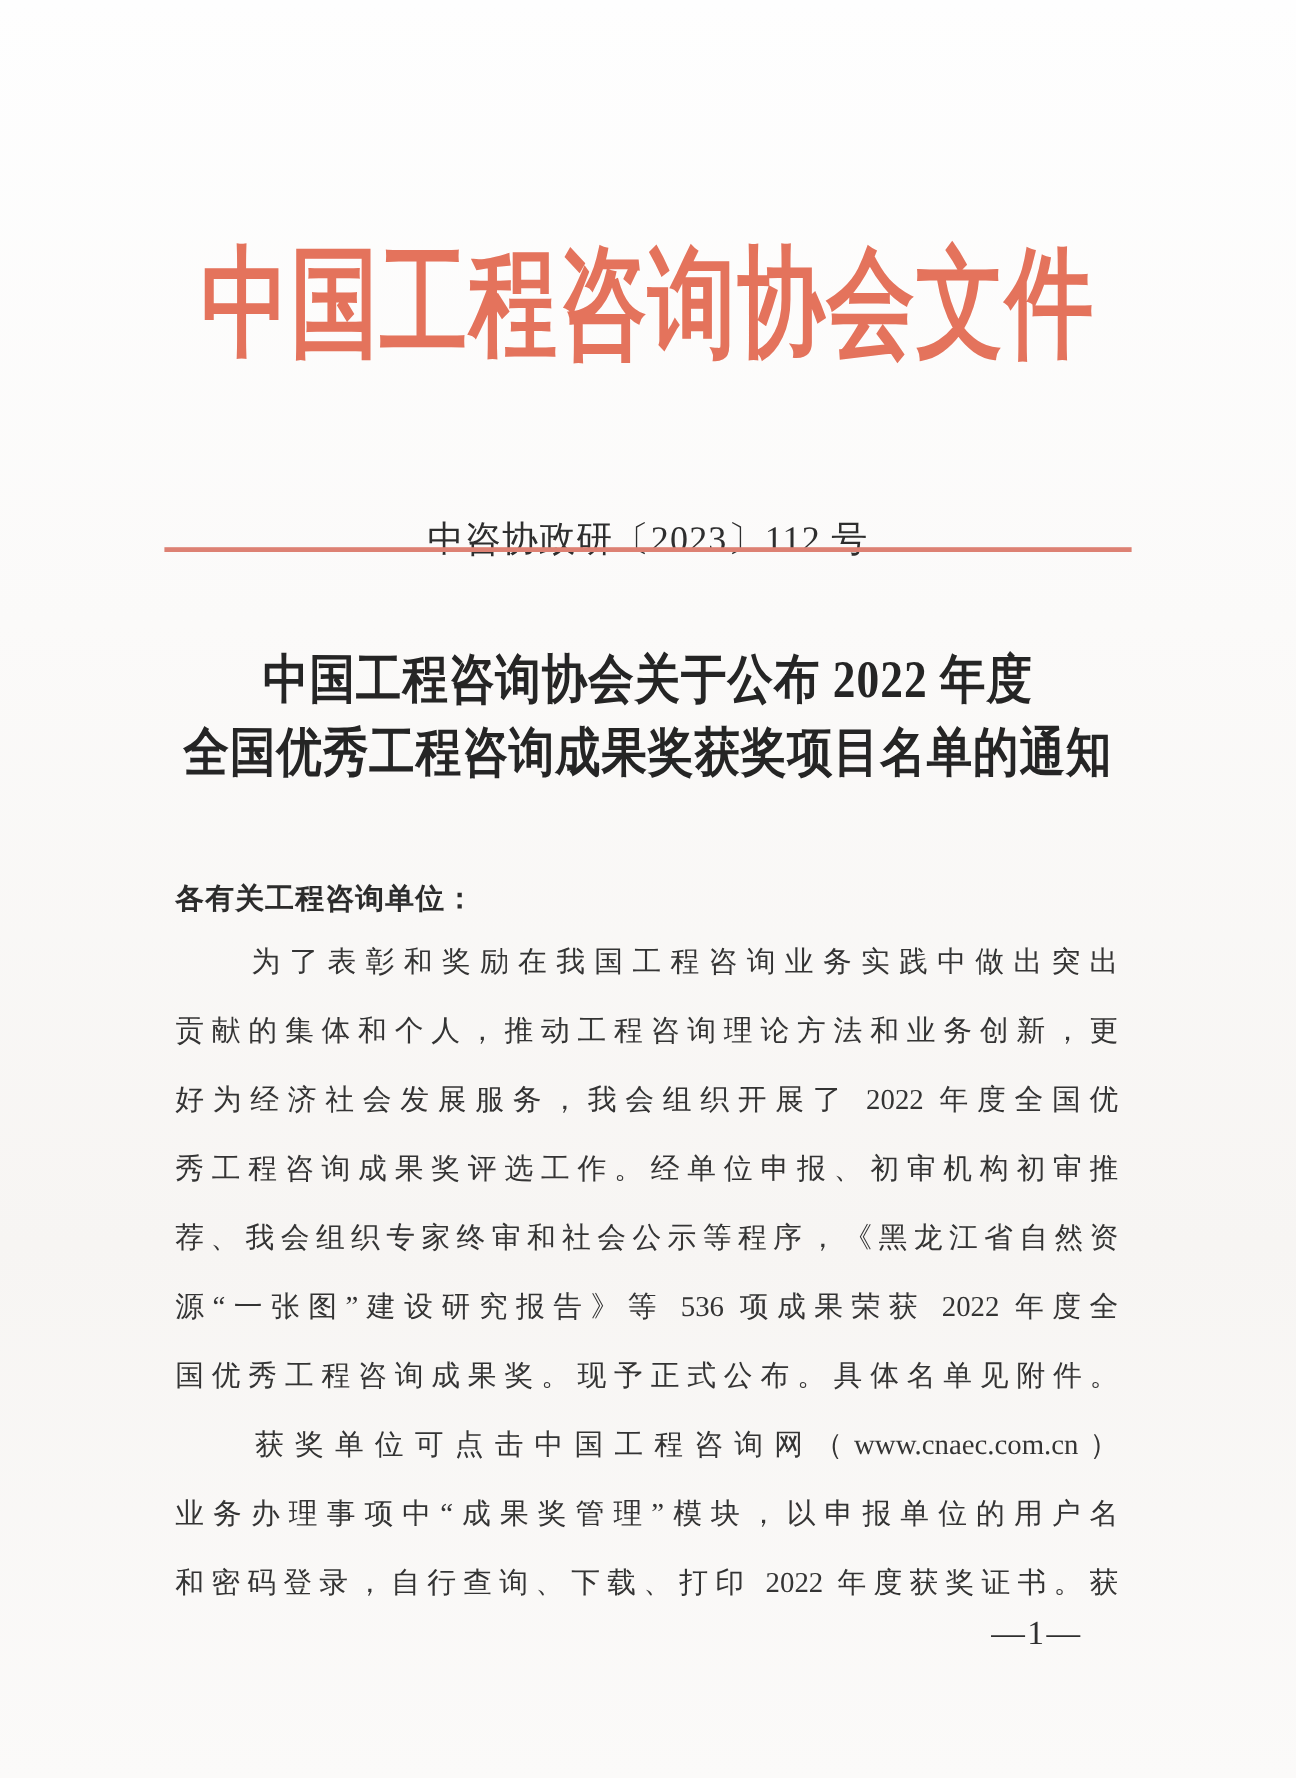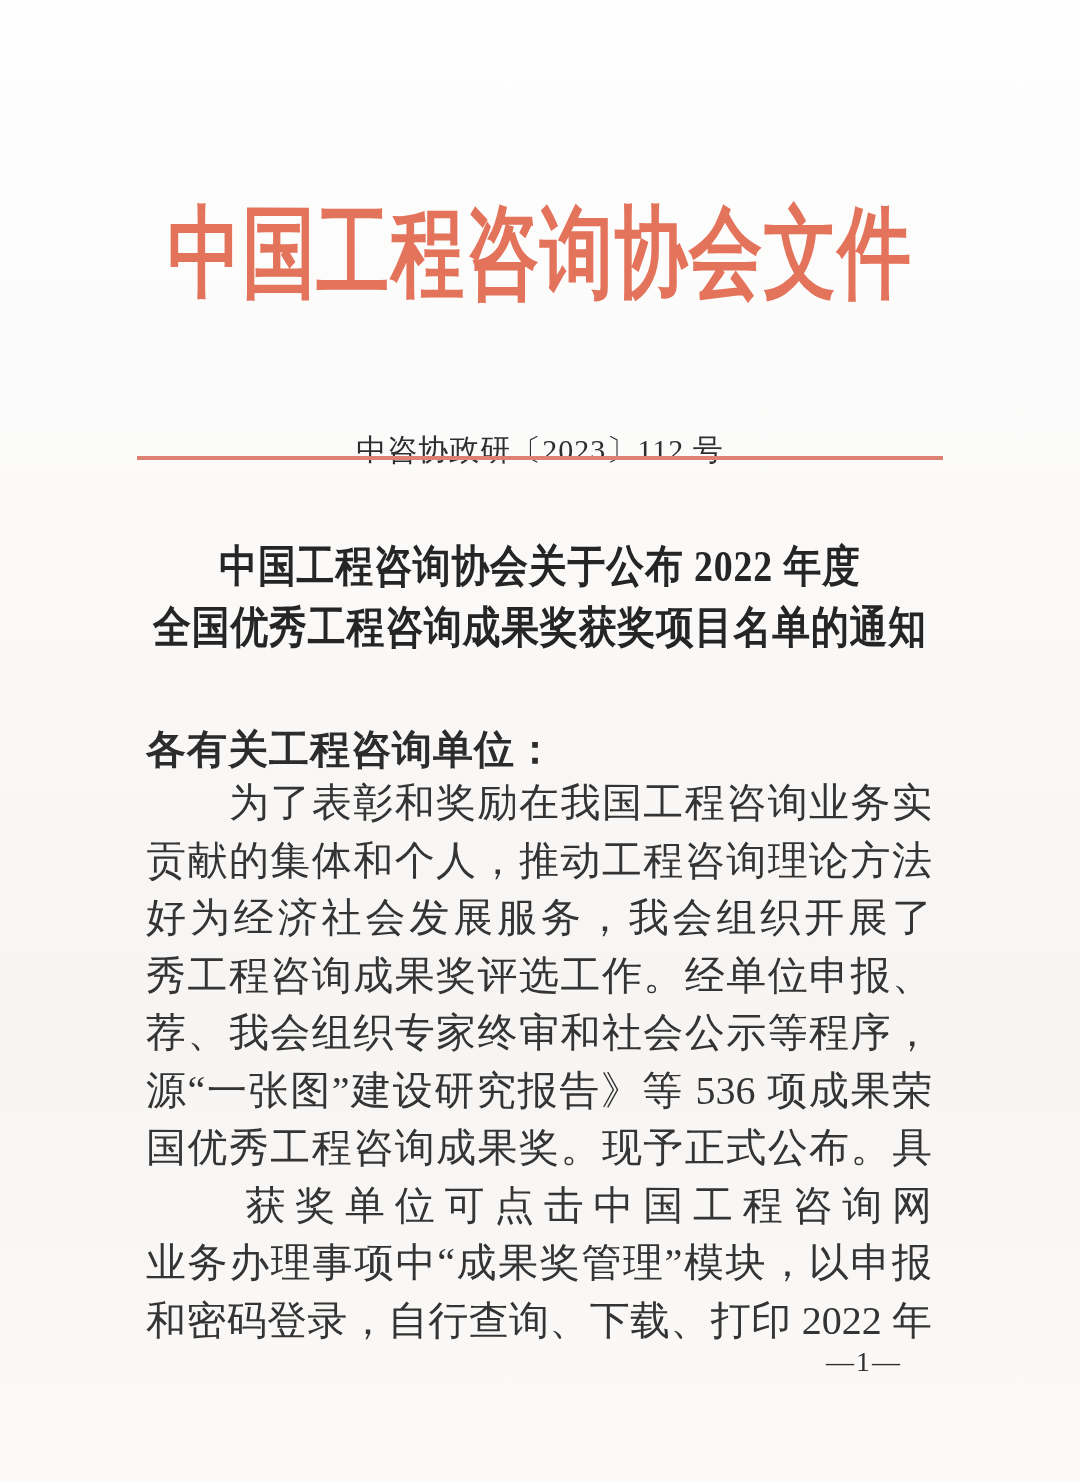--- a/index.html
+++ b/index.html
@@ -71,21 +71,21 @@
     transform: scaleX(0.86);
     white-space: nowrap;
   }
 
   
   .letter-body {
     position: absolute;
     top: 726px;
     left: 146px;
     width: 786px;
-    font-size: 40px;
+    font-size: 24px;
     color: #343434;
   }
   .salutation {
     font-weight: 700;
     line-height: 48px;
     letter-spacing: 1px;
     color: #2c2c2c;
   }
   .body-line {
     height: 57.5px;

